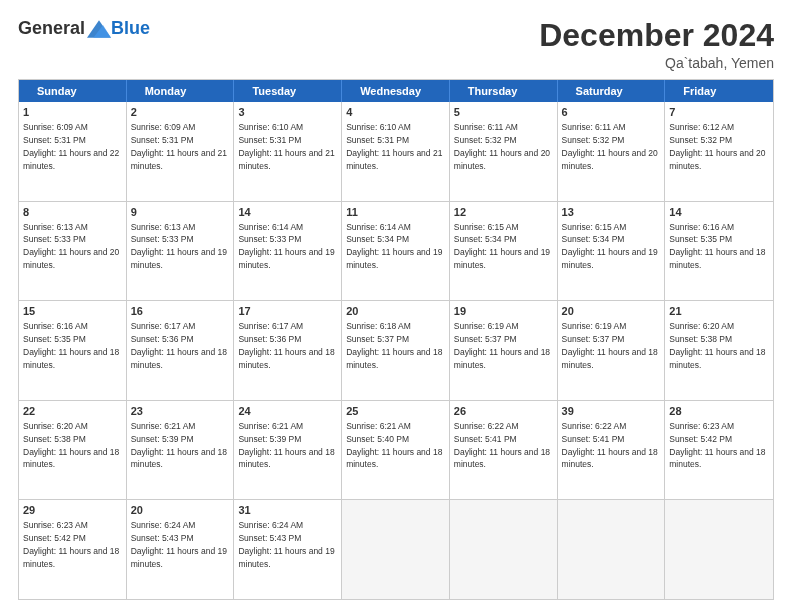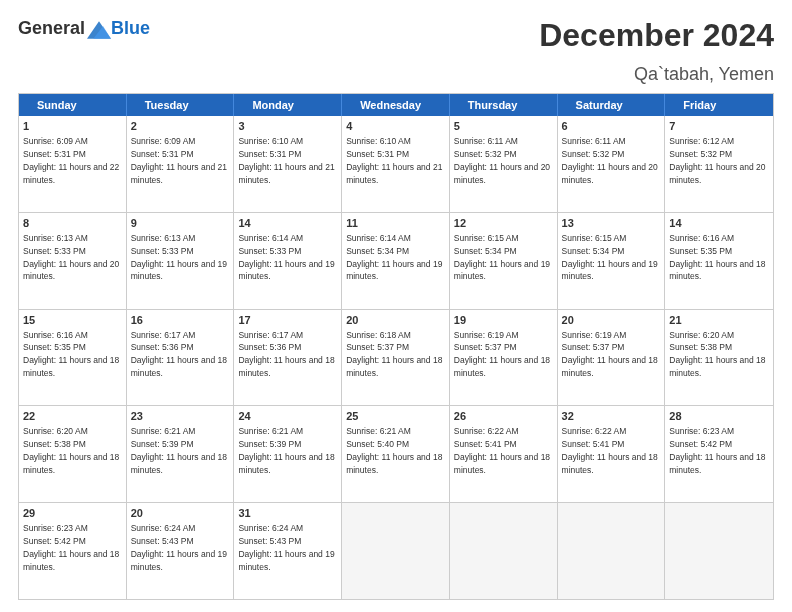--- a/index.html
+++ b/index.html
@@ -23,21 +23,21 @@
       align-items: flex-start;
       margin-bottom: 8px;
     }
     .logo {
       display: flex;
       flex-direction: column;
       align-items: flex-start;
     }
     .logo-text {
       display: flex;
-      align-items: flex-end;
+      align-items: center;
       font-size: 18px;
       font-weight: bold;
       color: #333;
     }
     .logo-general { color: #333; }
     .logo-blue { color: #1a6fc4; }
     .logo-icon {
       width: 24px;
       height: 18px;
       margin-left: 2px;
@@ -45,23 +45,23 @@
     .title-block {
       text-align: right;
     }
     .month-title {
       font-size: 32px;
       font-weight: bold;
       color: #333;
       line-height: 1.1;
     }
     .location {
-      font-size: 18px;
+      font-size: 14px;
       color: #555;
-      margin-top: 11px;
+      margin-top: 2px;
     }
     .calendar {
       flex: 1;
       display: flex;
       flex-direction: column;
       border: 1px solid #ccc;
     }
     .cal-header {
       display: grid;
       grid-template-columns: repeat(7, 1fr);
@@ -128,22 +128,22 @@
     </div>
     <div class="title-block">
       <div class="month-title">December 2024</div>
       <div class="location">Qa`tabah, Yemen</div>
     </div>
   </div>
 
   <div class="calendar">
     <div class="cal-header">
     <div class="cal-header-cell">Sunday</div>
+        <div class="cal-header-cell">Monday</div>
         <div class="cal-header-cell">Tuesday</div>
-        <div class="cal-header-cell">Monday</div>
         <div class="cal-header-cell">Wednesday</div>
         <div class="cal-header-cell">Thursday</div>
         <div class="cal-header-cell">Saturday</div>
         <div class="cal-header-cell">Friday</div>
       </div>
     <div class="cal-body">
     <div class="cal-row">
           <div class="cal-cell"><span class="day-num">1</span><span class="day-info">Sunrise: 6:09 AM<br>Sunset: 5:31 PM<br>Daylight: 11 hours and 22 minutes.</span></div>
           <div class="cal-cell"><span class="day-num">2</span><span class="day-info">Sunrise: 6:09 AM<br>Sunset: 5:31 PM<br>Daylight: 11 hours and 21 minutes.</span></div>
           <div class="cal-cell"><span class="day-num">3</span><span class="day-info">Sunrise: 6:10 AM<br>Sunset: 5:31 PM<br>Daylight: 11 hours and 21 minutes.</span></div>
@@ -169,21 +169,21 @@
           <div class="cal-cell"><span class="day-num">19</span><span class="day-info">Sunrise: 6:19 AM<br>Sunset: 5:37 PM<br>Daylight: 11 hours and 18 minutes.</span></div>
           <div class="cal-cell"><span class="day-num">20</span><span class="day-info">Sunrise: 6:19 AM<br>Sunset: 5:37 PM<br>Daylight: 11 hours and 18 minutes.</span></div>
           <div class="cal-cell"><span class="day-num">21</span><span class="day-info">Sunrise: 6:20 AM<br>Sunset: 5:38 PM<br>Daylight: 11 hours and 18 minutes.</span></div>
         </div>
         <div class="cal-row">
           <div class="cal-cell"><span class="day-num">22</span><span class="day-info">Sunrise: 6:20 AM<br>Sunset: 5:38 PM<br>Daylight: 11 hours and 18 minutes.</span></div>
           <div class="cal-cell"><span class="day-num">23</span><span class="day-info">Sunrise: 6:21 AM<br>Sunset: 5:39 PM<br>Daylight: 11 hours and 18 minutes.</span></div>
           <div class="cal-cell"><span class="day-num">24</span><span class="day-info">Sunrise: 6:21 AM<br>Sunset: 5:39 PM<br>Daylight: 11 hours and 18 minutes.</span></div>
           <div class="cal-cell"><span class="day-num">25</span><span class="day-info">Sunrise: 6:21 AM<br>Sunset: 5:40 PM<br>Daylight: 11 hours and 18 minutes.</span></div>
           <div class="cal-cell"><span class="day-num">26</span><span class="day-info">Sunrise: 6:22 AM<br>Sunset: 5:41 PM<br>Daylight: 11 hours and 18 minutes.</span></div>
-          <div class="cal-cell"><span class="day-num">32</span><span class="day-info">Sunrise: 6:22 AM<br>Sunset: 5:41 PM<br>Daylight: 11 hours and 18 minutes.</span></div>
+          <div class="cal-cell"><span class="day-num">39</span><span class="day-info">Sunrise: 6:22 AM<br>Sunset: 5:41 PM<br>Daylight: 11 hours and 18 minutes.</span></div>
           <div class="cal-cell"><span class="day-num">28</span><span class="day-info">Sunrise: 6:23 AM<br>Sunset: 5:42 PM<br>Daylight: 11 hours and 18 minutes.</span></div>
         </div>
         <div class="cal-row">
           <div class="cal-cell"><span class="day-num">29</span><span class="day-info">Sunrise: 6:23 AM<br>Sunset: 5:42 PM<br>Daylight: 11 hours and 18 minutes.</span></div>
           <div class="cal-cell"><span class="day-num">20</span><span class="day-info">Sunrise: 6:24 AM<br>Sunset: 5:43 PM<br>Daylight: 11 hours and 19 minutes.</span></div>
           <div class="cal-cell"><span class="day-num">31</span><span class="day-info">Sunrise: 6:24 AM<br>Sunset: 5:43 PM<br>Daylight: 11 hours and 19 minutes.</span></div>
           <div class="cal-cell empty"></div>
           <div class="cal-cell empty"></div>
           <div class="cal-cell empty"></div>
           <div class="cal-cell empty"></div>

